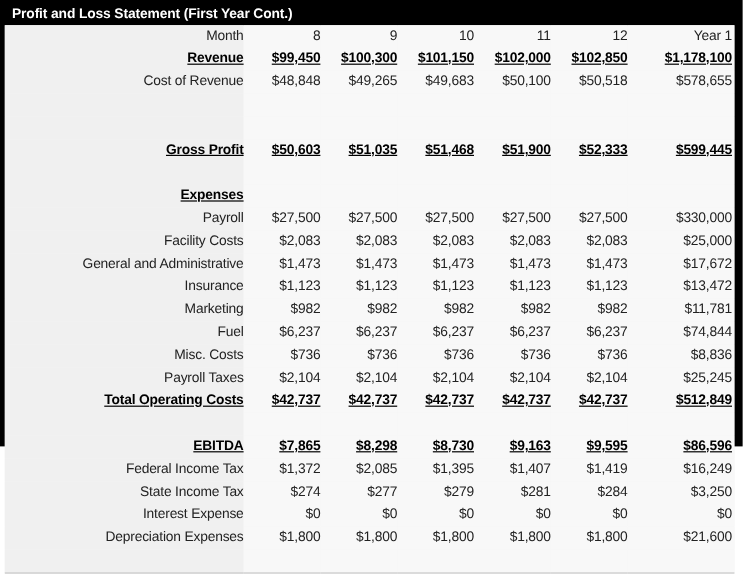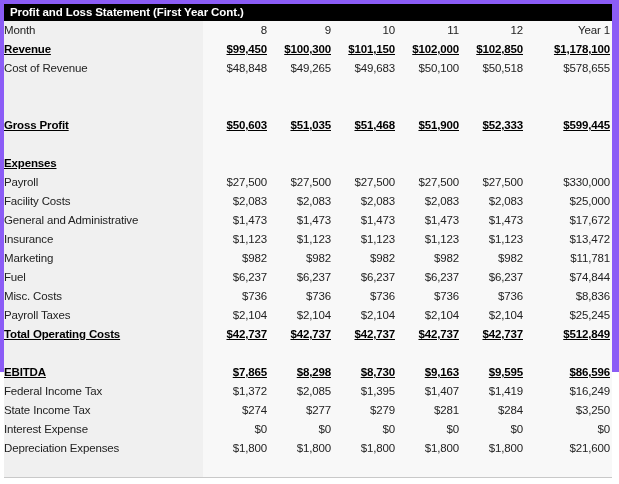--- a/index.html
+++ b/index.html
@@ -12,21 +12,21 @@
     height: 484px;
     font-family: "Liberation Sans", sans-serif;
     color: #1a1a1a;
     overflow: hidden;
   }
 
   .sheet {
     position: relative;
     width: 619px;
     height: 372px;
-    background: #8b5cf6;
+    background: #000000;
     box-sizing: border-box;
     padding: 4px 7px 0 4px;
   }
 
   .title-bar {
     background: #000000;
     color: #ffffff;
     font-size: 11.5px;
     font-weight: bold;
     line-height: 17px;
@@ -55,21 +55,21 @@
     height: 17px;
     padding: 1px 0 1px 0;
     vertical-align: middle;
     white-space: nowrap;
     letter-spacing: -0.15px;
   }
 
   td.label {
     background: #f0f0f0;
     padding-left: 6px;
-    text-align: left;
+    text-align: right;
     color: #222222;
     margin-left: 32px;
   }
 
   td.num {
     background: #f8f8f8;
     text-align: right;
     padding-right: 9px;
     color: #222222;
   }

